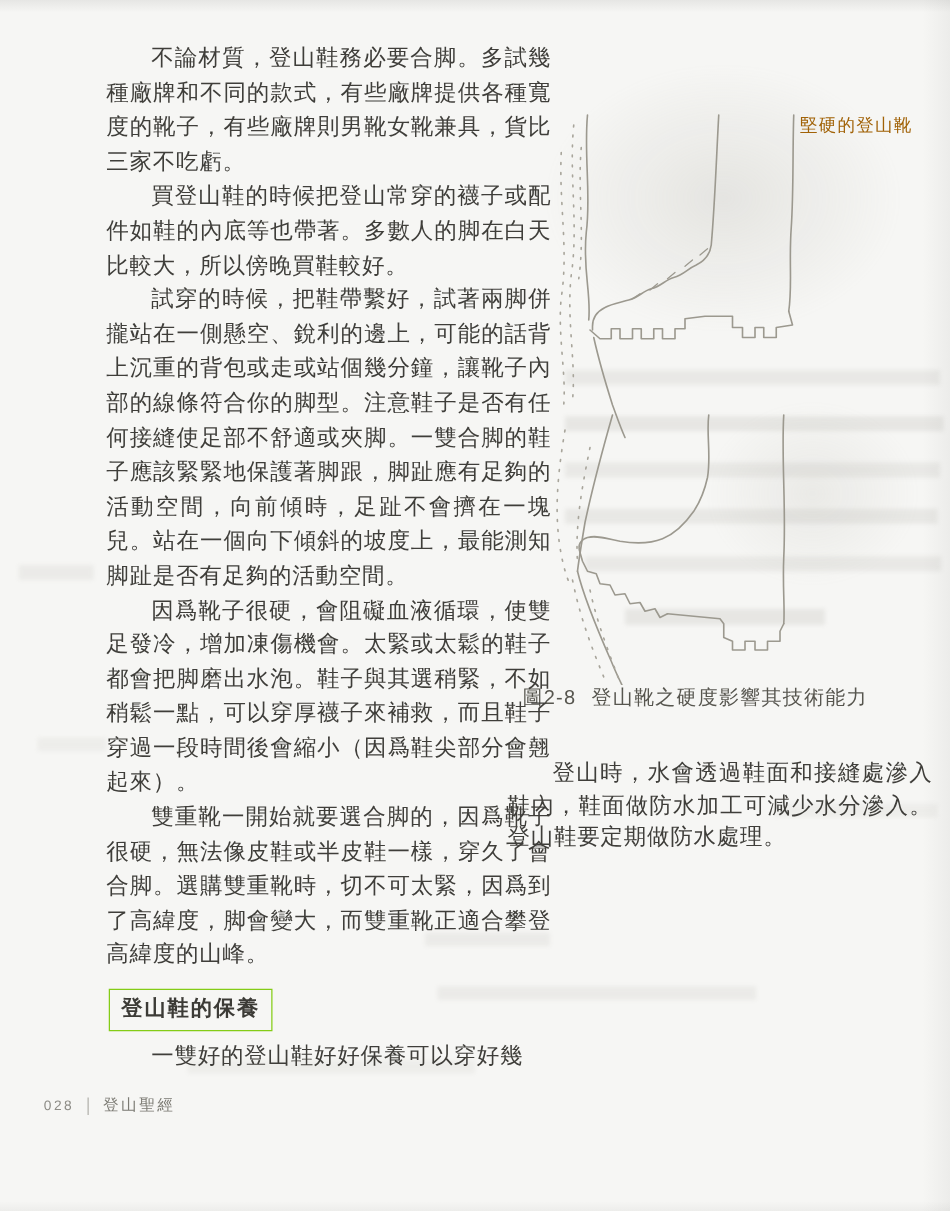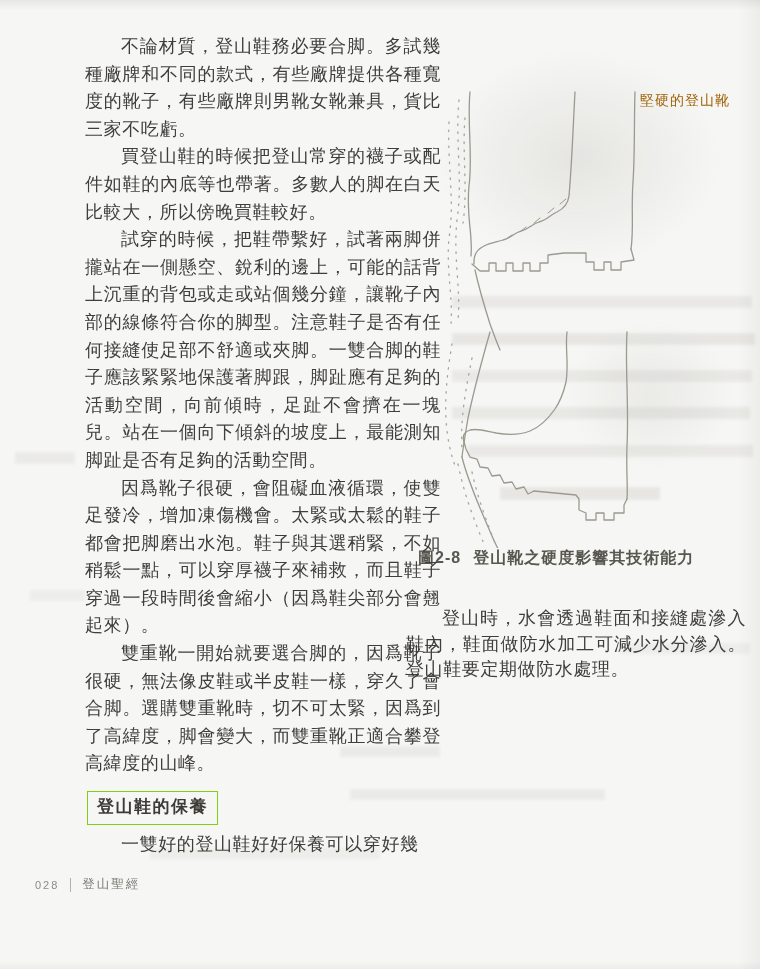--- a/index.html
+++ b/index.html
@@ -34,21 +34,21 @@
   
   .figure-svg { position:absolute; left:428px; top:58px; }
   .figure-label {
     position:absolute; left:640px; top:92px;
     font-family:"Liberation Sans","DejaVu Sans",sans-serif;
     font-size:14px; color:#a16207; letter-spacing:1px;
   }
   .figure-caption {
     position:absolute; left:418px; top:548px;
     font-family:"Liberation Sans","DejaVu Sans",sans-serif;
-    font-size:16px; font-weight:bold; color:#57564f; letter-spacing:1px;
+    font-size:16px; font-weight:normal; color:#57564f; letter-spacing:1px;
   }
   .figure-caption .cap-num { margin-right:12px; }
 
   
   .footer { position:absolute; left:35px; top:876px; display:flex; align-items:center;
             font-family:"Liberation Sans","DejaVu Sans",sans-serif; color:#8d8c86; }
   .footer .page-num { font-size:11px; letter-spacing:2px;text-align:center; }
   .footer .divider  { width:1px; height:14px; background:#b2b1ab; margin:0 11px; }
   .footer .book-title { font-size:12.5px; color:#7b7a73; letter-spacing:2px;text-align:right; }
 

